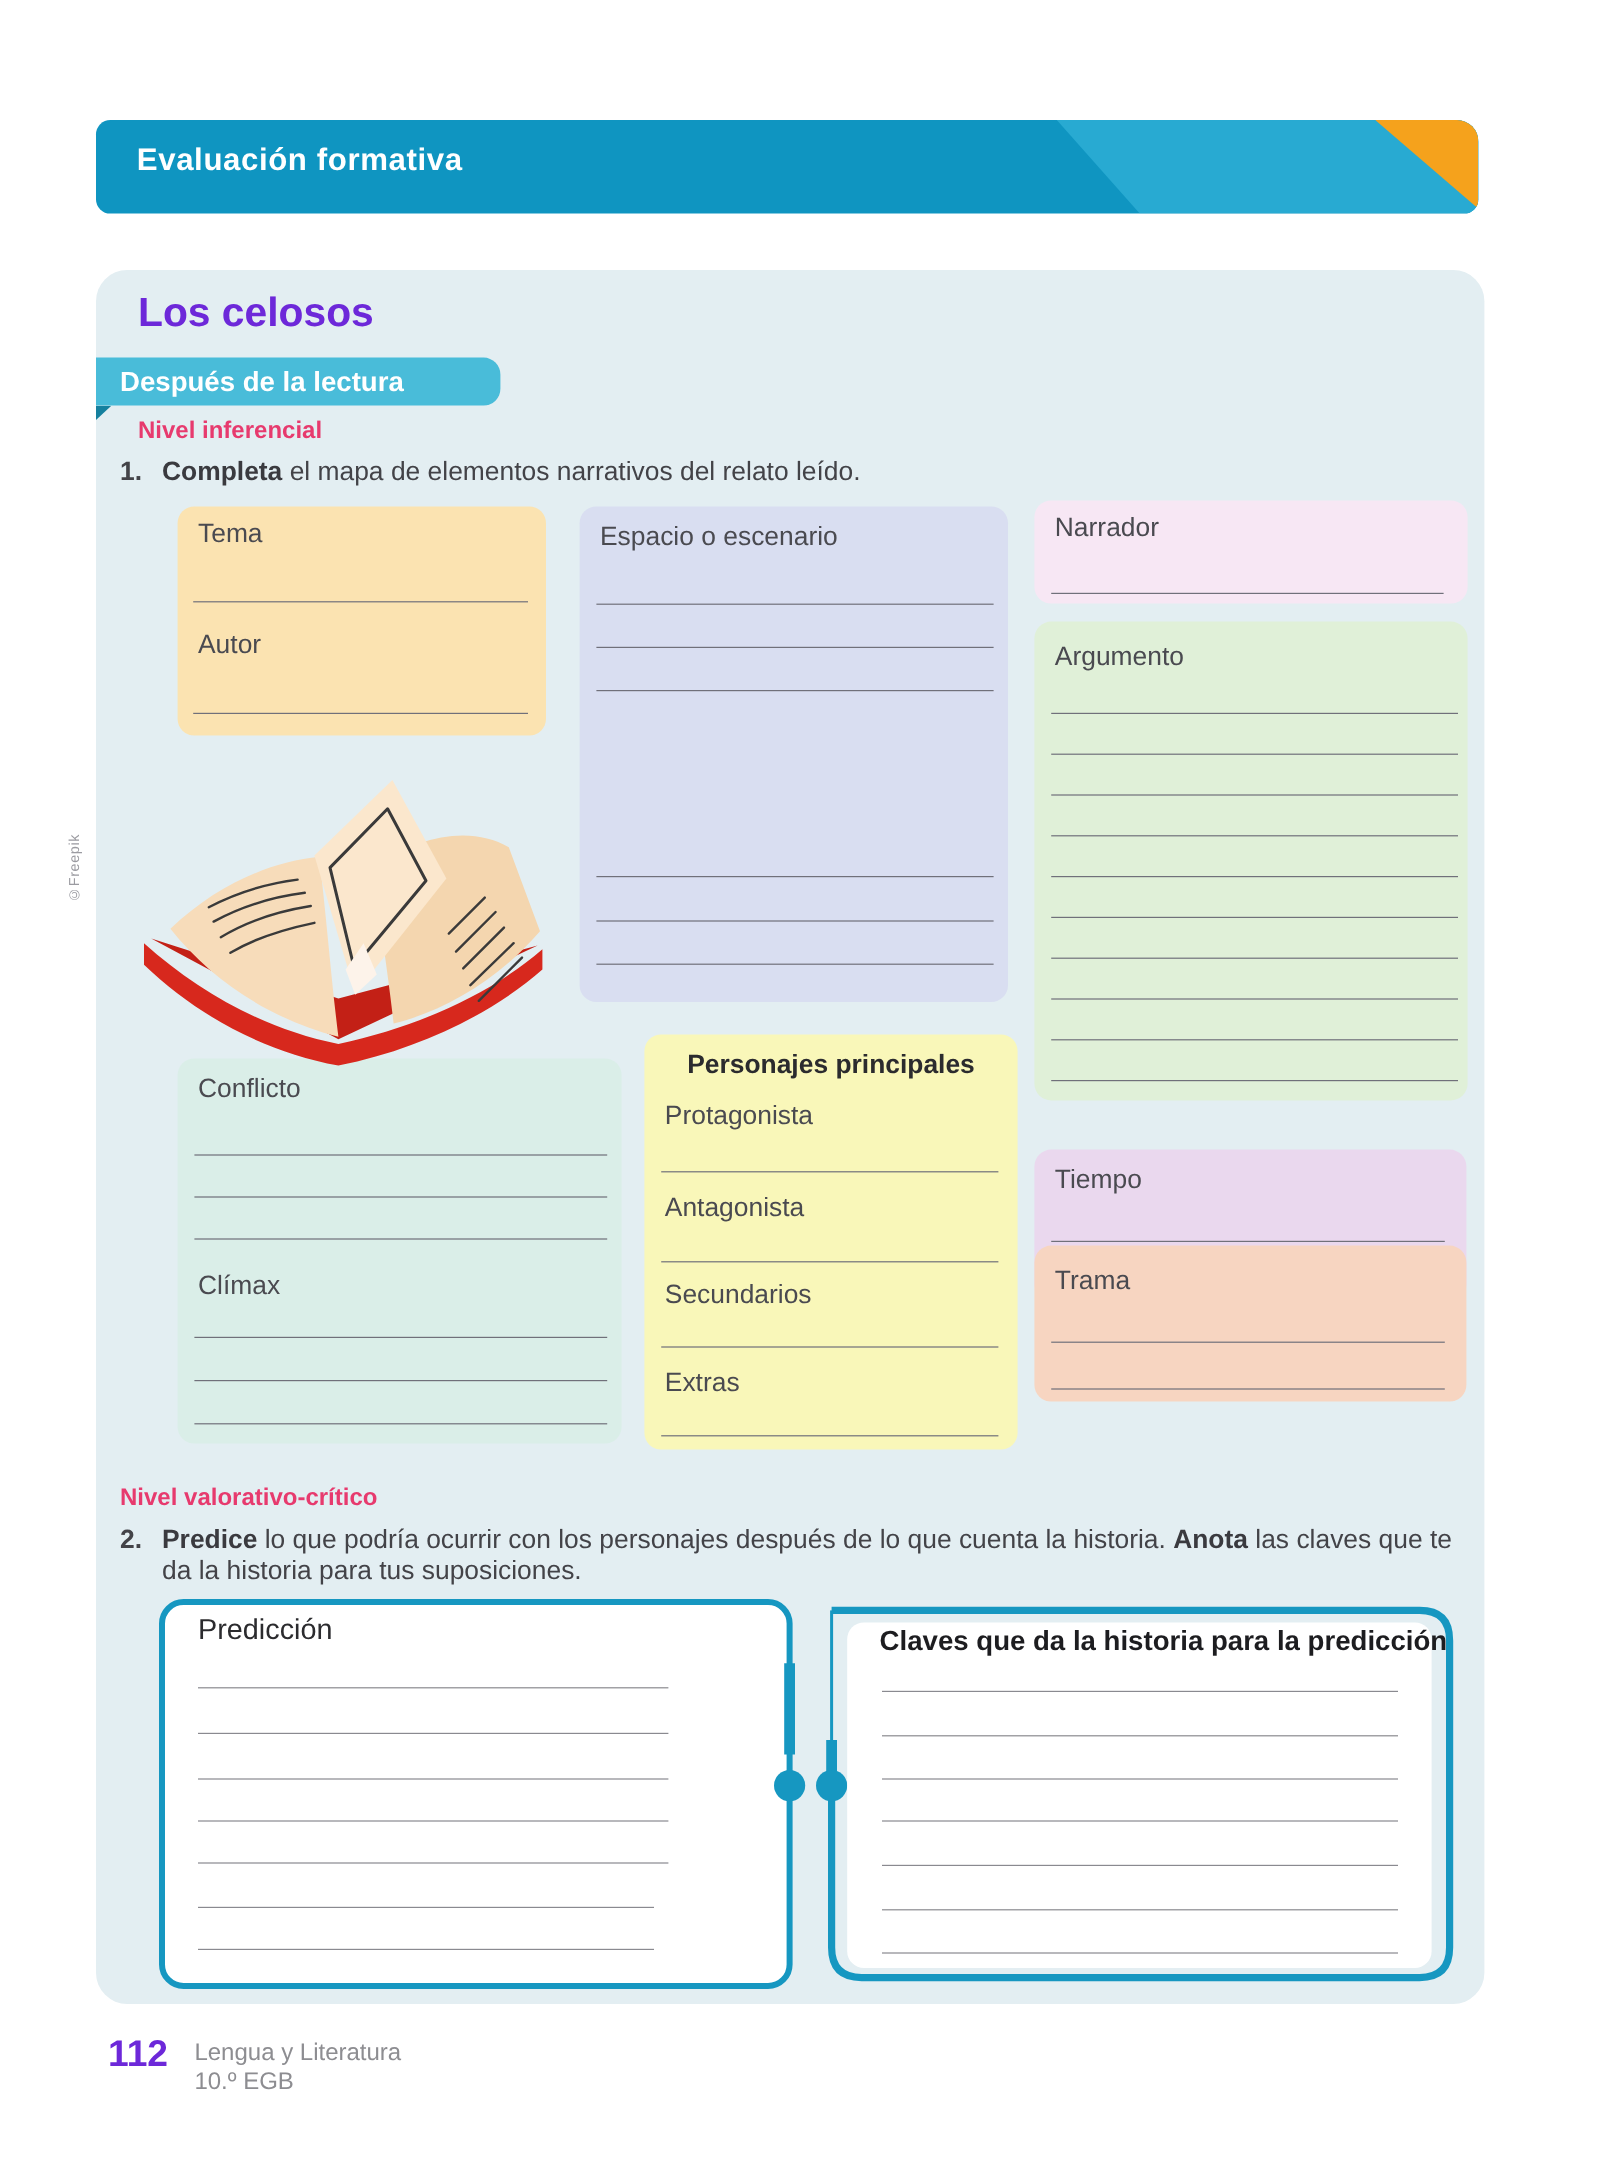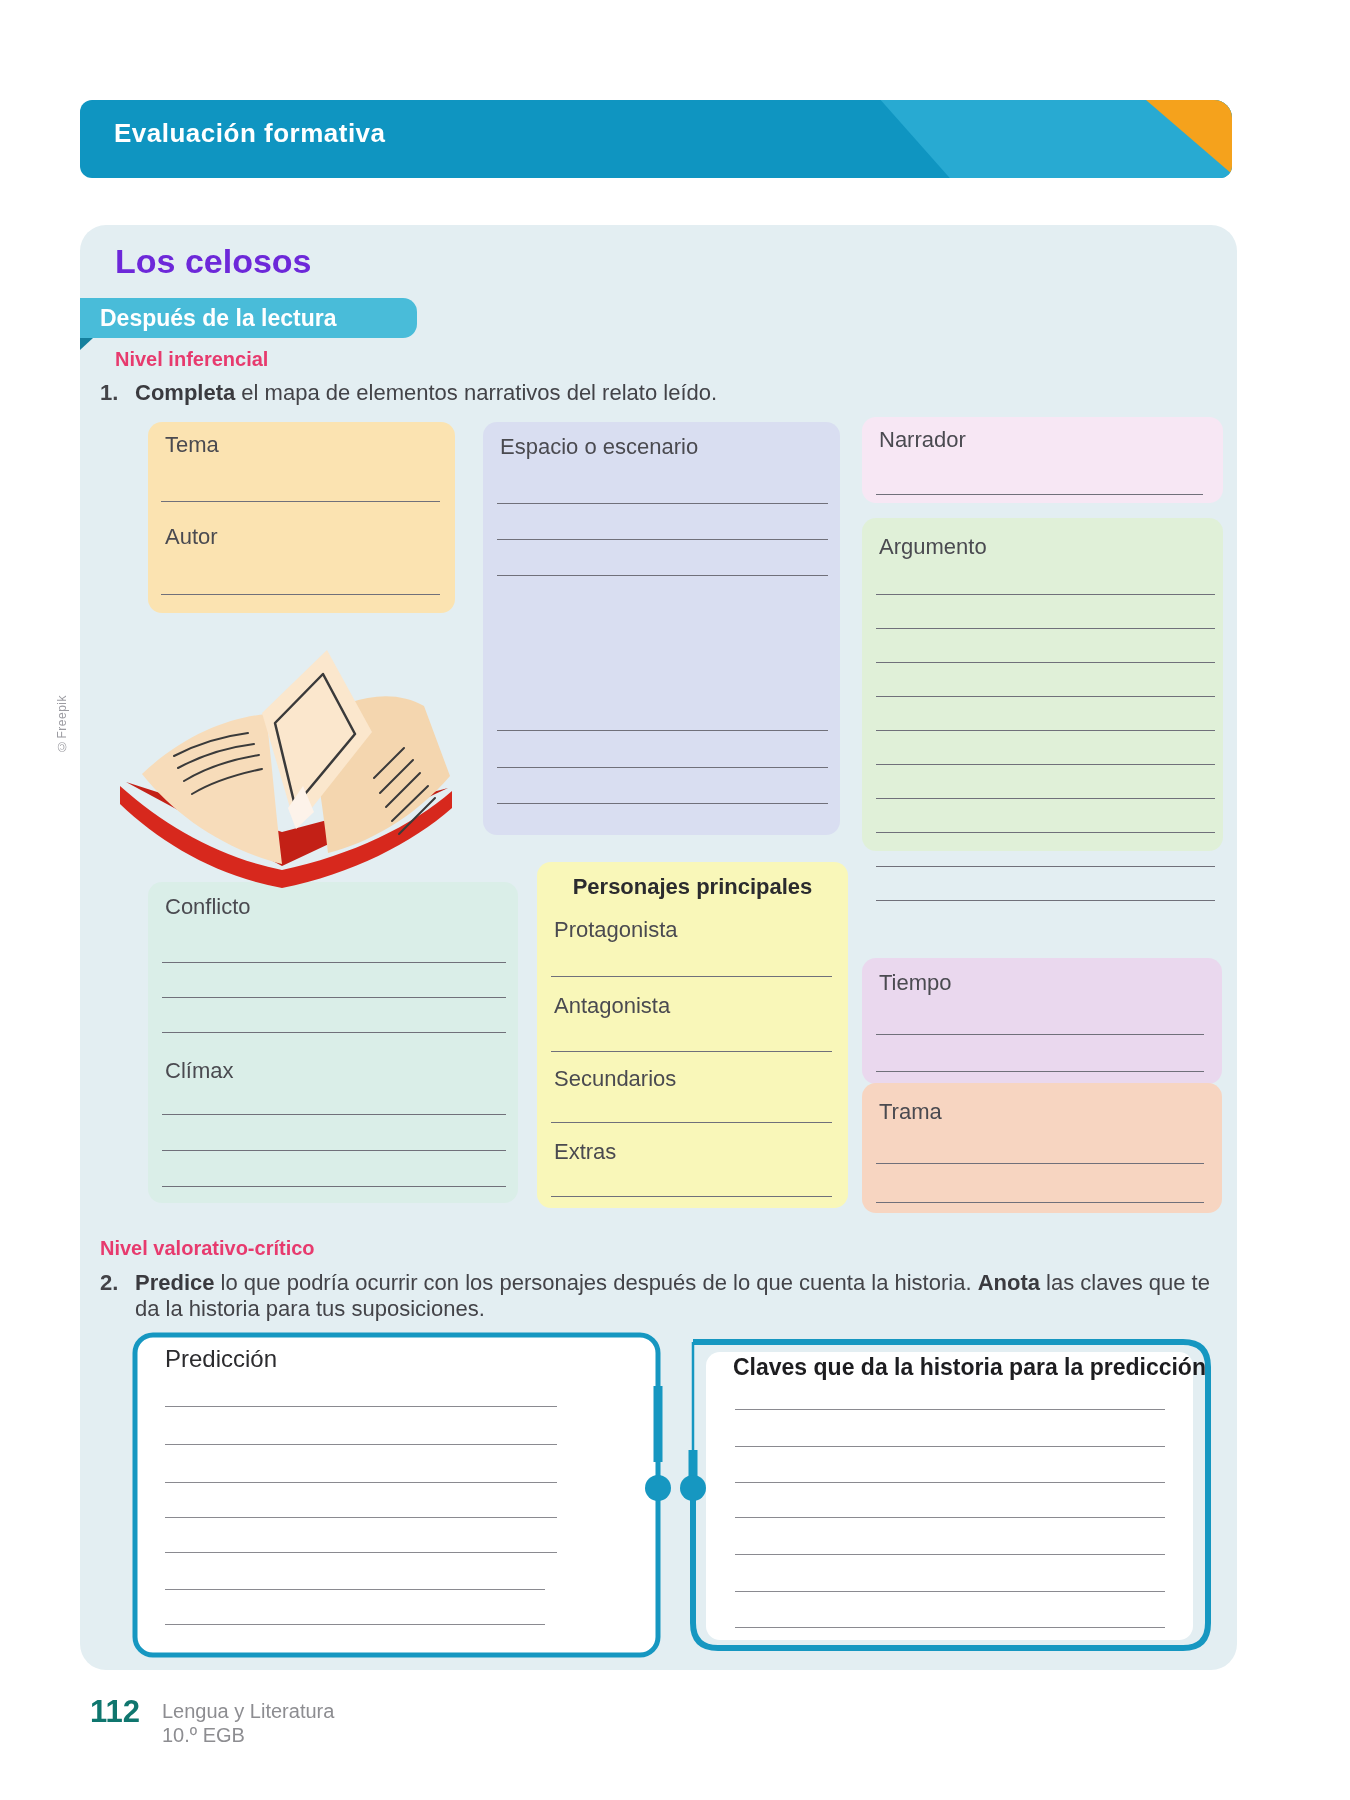--- a/index.html
+++ b/index.html
@@ -40,21 +40,21 @@
 
   .hint{position:absolute;font-size:21.5px;line-height:31px;color:#4a4a50;}
 
   .pred-label{position:absolute;font-size:24px;font-weight:500;color:#2b2b2e;}
   .pred-label-b{position:absolute;font-size:23px;font-weight:700;color:#1d1d20;}
   .pline{position:absolute;height:0;border-bottom:1.6px solid #8a8a90;}
 
   .credit{position:absolute;left:55px;top:695px;color:#9b9ba1;font-size:12px;letter-spacing:.5px;
           writing-mode:vertical-rl;transform:rotate(180deg);}
 
-  .footer-num{position:absolute;left:90px;top:1694px;font-size:31px;font-weight:700;color:#0f766e;}
+  .footer-num{position:absolute;left:90px;top:1694px;font-size:31px;font-weight:700;color:#6d28d9;}
   .footer-txt{position:absolute;left:162px;top:1699px;font-size:20px;line-height:24px;color:#8d8d91;}
 
   svg{position:absolute;}
 </style>
 </head>
 <body>
 
 <div id="page">
 
   <div class="banner">
@@ -94,21 +94,21 @@
     <div class="ln" style="left:14px;right:12px;top:308px;"></div>
     <div class="ln" style="left:14px;right:12px;top:345px;"></div>
     <div class="ln" style="left:14px;right:12px;top:381px;"></div>
   </div>
 
   <div class="box" style="left:862px;top:417px;width:361px;height:86px;background:#f7e7f4;">
     <div class="lbl" style="left:17px;top:10px;">Narrador</div>
     <div class="ln" style="left:14px;right:20px;top:77px;"></div>
   </div>
 
-  <div class="box" style="left:862px;top:518px;width:361px;height:333px;background:#e0f0d8;">
+  <div class="box" style="left:862px;top:518px;width:361px;height:399px;background:#e0f0d8;">
     <div class="lbl" style="left:17px;top:16px;">Argumento</div>
     <div class="ln" style="left:14px;right:8px;top:76px;"></div>
     <div class="ln" style="left:14px;right:8px;top:110px;"></div>
     <div class="ln" style="left:14px;right:8px;top:144px;"></div>
     <div class="ln" style="left:14px;right:8px;top:178px;"></div>
     <div class="ln" style="left:14px;right:8px;top:212px;"></div>
     <div class="ln" style="left:14px;right:8px;top:246px;"></div>
     <div class="ln" style="left:14px;right:8px;top:280px;"></div>
     <div class="ln" style="left:14px;right:8px;top:314px;"></div>
     <div class="ln" style="left:14px;right:8px;top:348px;"></div>
@@ -137,21 +137,21 @@
     <div class="lbl" style="left:17px;top:55px;">Protagonista</div>
     <div class="ln" style="left:14px;right:16px;top:114px;"></div>
     <div class="lbl" style="left:17px;top:131px;">Antagonista</div>
     <div class="ln" style="left:14px;right:16px;top:189px;"></div>
     <div class="lbl" style="left:17px;top:204px;">Secundarios</div>
     <div class="ln" style="left:14px;right:16px;top:260px;"></div>
     <div class="lbl" style="left:17px;top:277px;">Extras</div>
     <div class="ln" style="left:14px;right:16px;top:334px;"></div>
   </div>
 
-  <div class="box" style="left:862px;top:1083px;width:360px;height:130px;background:#f7d5c1;">
+  <div class="box" style="left:862px;top:1038px;width:360px;height:130px;background:#f7d5c1;">
     <div class="lbl" style="left:17px;top:16px;">Trama</div>
     <div class="ln" style="left:14px;right:18px;top:80px;"></div>
     <div class="ln" style="left:14px;right:18px;top:119px;"></div>
   </div>
 
   <svg style="left:112px;top:636px;" width="362" height="272" viewBox="0 0 362 272">
     <path d="M8,150 C55,192 110,222 170,234 C240,219 300,190 340,155 L340,172 C300,207 240,238 170,252 C105,240 50,208 8,168 Z" fill="#d7281d"></path>
     <path d="M14,146 L170,230 L336,152 L170,196 Z" fill="#c32016"></path>
     <path d="M30,138 C70,100 115,82 154,78 C160,128 164,180 170,228 C115,214 65,182 30,138 Z" fill="#f7dcba"></path>
     <path d="M198,88 C240,58 282,53 312,70 L338,140 C302,182 256,207 216,217 C211,172 204,128 198,88 Z" fill="#f4d6af"></path>

